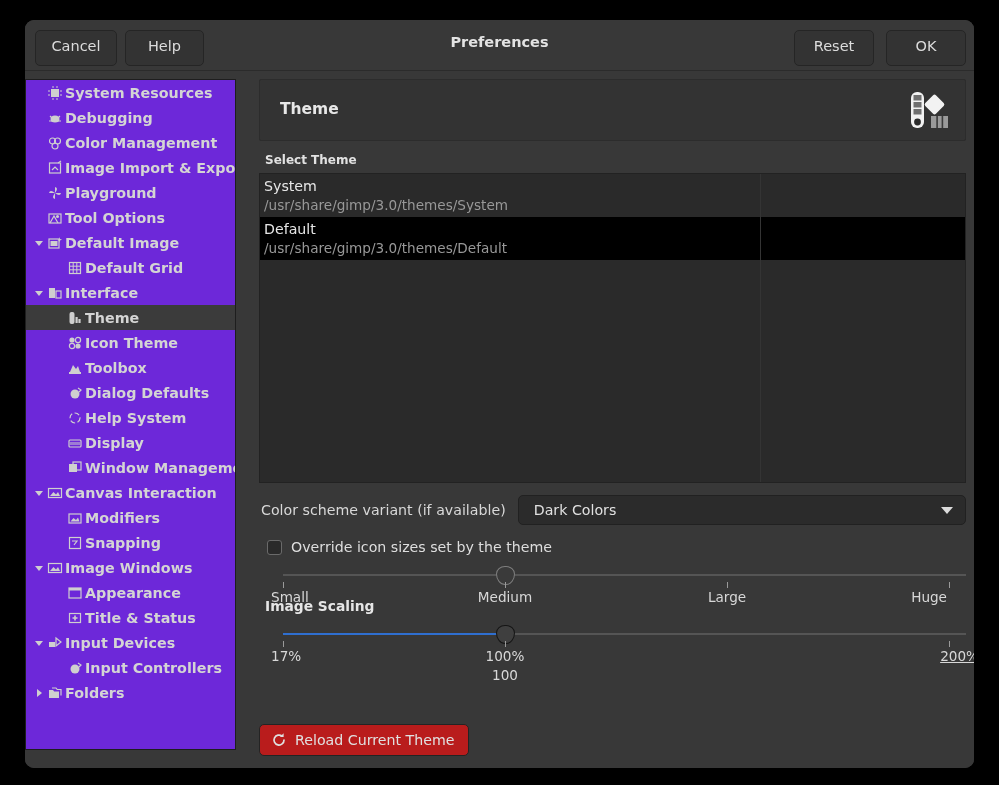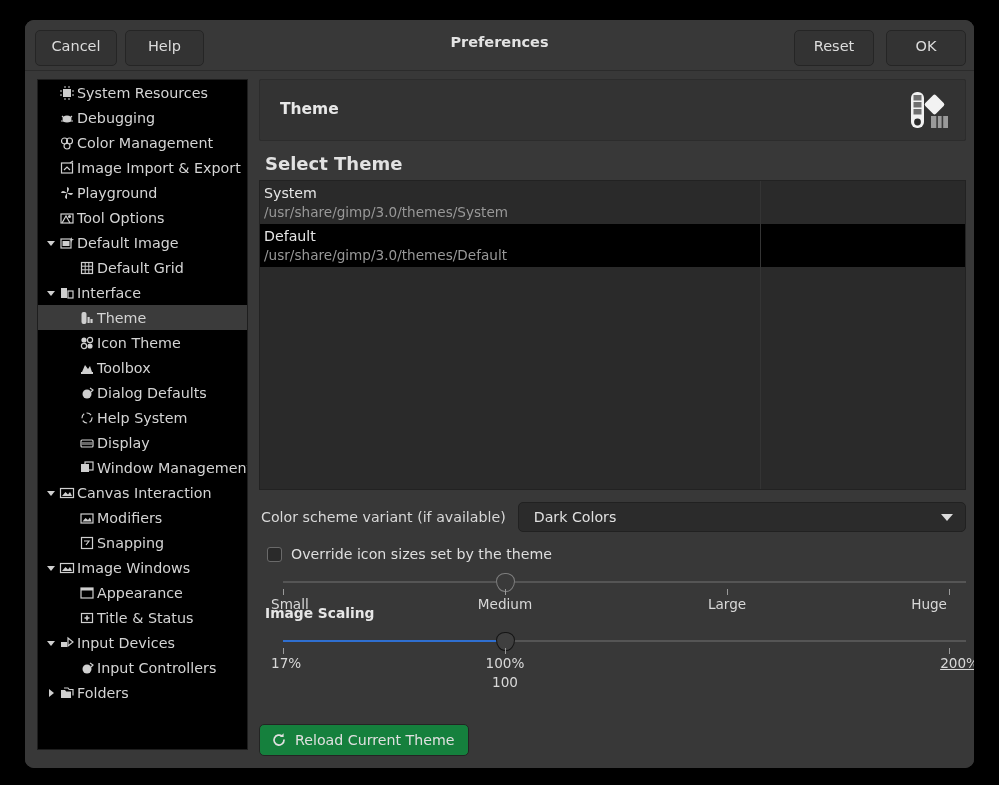--- a/index.html
+++ b/index.html
@@ -59,25 +59,26 @@
   
   #body {
     position: relative;
     height: 697px;
     background: #383838;
   }
 
   
   #sidebar {
     position: absolute;
-    left: 12px; top: 8px;
+    left: 0; top: 8px;
     width: 211px; height: 671px;
-    background: #000000;
+    background: #6d28d9;
     border: 1px solid #1e1e1e;
     overflow: hidden;
+    font-weight: bold;
   }
   .nav-item {
     position: relative;
     height: 25px;
     display: flex;
     align-items: center;
     color: #d4d4d4;
     font-size: 14.3px;
     white-space: nowrap;
     cursor: default;
@@ -122,21 +123,21 @@
   }
   #page-head-icon {
     position: absolute;
     right: 14px; top: 10px;
     width: 44px; height: 42px;
   }
 
   #section-label {
     margin: 12px 0 6px 6px;
     color: #e2e2e2;
-    font-size: 18px;
+    font-size: 12px;
     font-weight: bold;
   }
 
   
   #theme-list {
     position: relative;
     height: 310px;
     background: #2a2a2a;
     border: 1px solid #222222;
     overflow: hidden;
@@ -280,21 +281,21 @@
     font-size: 13.8px;
     font-weight: bold;
   }
 
   
   #reload-btn {
     position: absolute;
     left: 0; bottom: 4px;
     height: 32px;
     padding: 0 13px 0 11px;
-    background: #15803d;
+    background: #b91c1c;
     border: 1px solid #242424;
     border-radius: 5px;
     display: inline-flex;
     align-items: center;
     color: #e0e0e0;
     font-size: 14.2px;
     cursor: default;
     user-select: none;
   }
   #reload-icon { margin-right: 8px; display: flex; }

